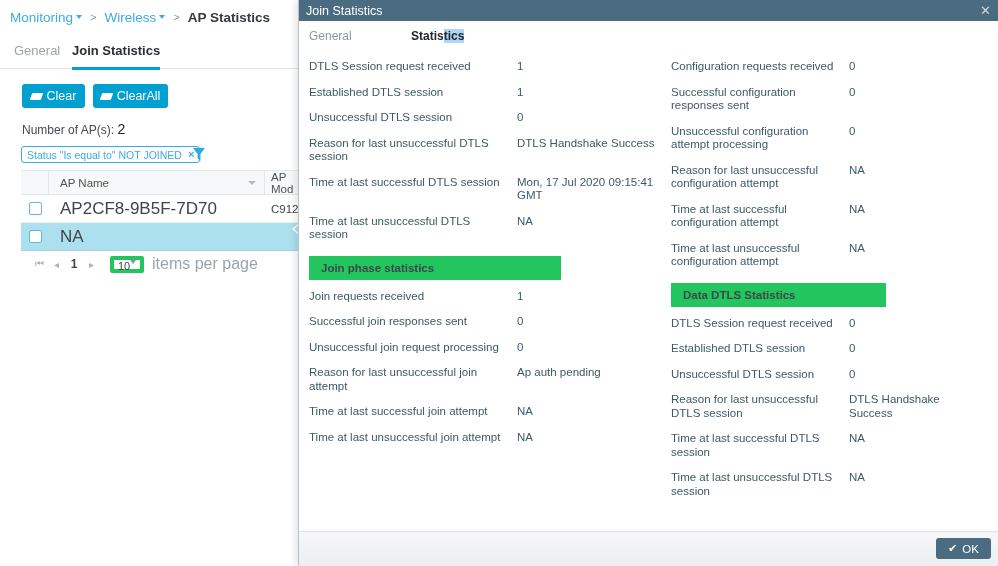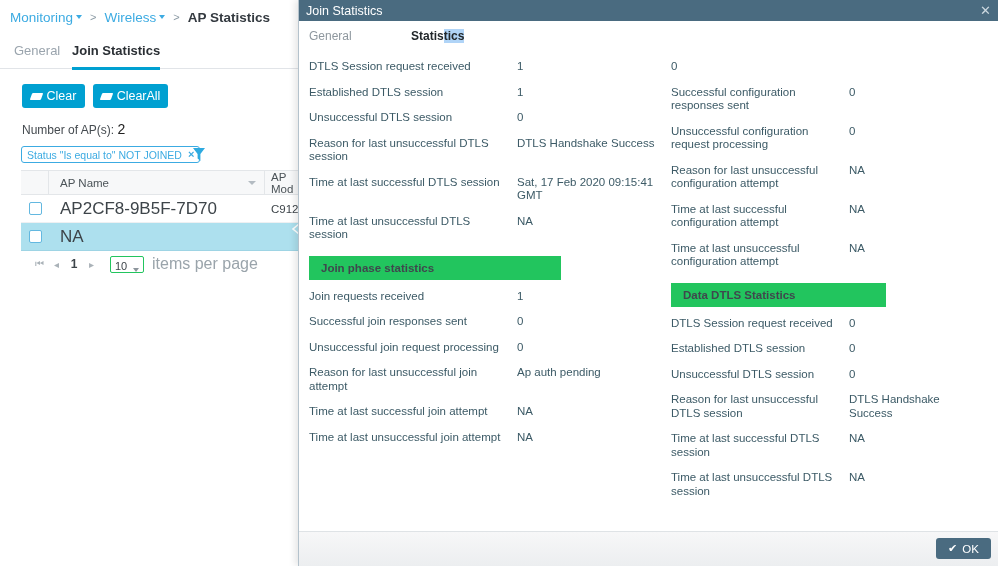--- a/index.html
+++ b/index.html
@@ -104,22 +104,22 @@
   #rowarrow{
     position:absolute;left:291px;top:217px;width:16px;height:24px;overflow:hidden;
   }
   #pager{
     height:26px;display:flex;align-items:center;gap:0px;padding-left:10px;
     box-sizing:border-box;
   }
   .pg-ico{font-size:10px;color:#aab2b8;width:17px;text-align:center;cursor:pointer;}
   .pg-num{font-size:12px;color:#3d4449;font-weight:bold;width:18px;text-align:center;cursor:pointer;}
   #pg-select{
-    margin-left:10px;width:34px;height:17px;border:1px solid #22c55e;border-radius:2px;
-    display:flex;align-items:flex-end;justify-content:space-between;padding:0 4px;
+    margin-left:10px;width:34px;height:17px;border:4px solid #22c55e;border-radius:2px;
+    display:flex;align-items:flex-start;justify-content:space-between;padding:0 4px;
     box-sizing:border-box;cursor:pointer;background:#fff;
   }
   #pg-select .v{font-size:11px;color:#3d4449;}
   #pg-select .c{width:0;height:0;border-left:3.5px solid transparent;
                 border-right:3.5px solid transparent;border-top:4px solid #8c959c;}
   #pg-label{margin-left:8px;font-size:16px;color:#9aa4ab;}
 
   
   #dialog{
     position:absolute;left:298px;top:0;width:700px;height:566px;
@@ -300,21 +300,21 @@
       <div class="stat-row">
         <div class="stat-lbl">Unsuccessful DTLS session</div>
         <div class="stat-val">0</div>
       </div>
       <div class="stat-row">
         <div class="stat-lbl">Reason for last unsuccessful DTLS session</div>
         <div class="stat-val">DTLS Handshake Success</div>
       </div>
       <div class="stat-row">
         <div class="stat-lbl">Time at last successful DTLS session</div>
-        <div class="stat-val">Sat, 17 Feb 2020 09:15:41 GMT</div>
+        <div class="stat-val">Mon, 17 Jul 2020 09:15:41 GMT</div>
       </div>
       <div class="stat-row">
         <div class="stat-lbl">Time at last unsuccessful DTLS session</div>
         <div class="stat-val">NA</div>
       </div>
 
       <div class="sec-head" id="sec-join">
         <span>Join phase statistics</span>
       </div>
 
@@ -339,28 +339,29 @@
         <div class="stat-val">NA</div>
       </div>
       <div class="stat-row">
         <div class="stat-lbl">Time at last unsuccessful join attempt</div>
         <div class="stat-val">NA</div>
       </div>
     </div>
 
     <div class="col" id="col-right">
       <div class="stat-row">
+        <div class="stat-lbl">Configuration requests received</div>
         <div class="stat-val">0</div>
       </div>
       <div class="stat-row">
         <div class="stat-lbl">Successful configuration responses sent</div>
         <div class="stat-val">0</div>
       </div>
       <div class="stat-row">
-        <div class="stat-lbl">Unsuccessful configuration request processing</div>
+        <div class="stat-lbl">Unsuccessful configuration attempt processing</div>
         <div class="stat-val">0</div>
       </div>
       <div class="stat-row">
         <div class="stat-lbl">Reason for last unsuccessful configuration attempt</div>
         <div class="stat-val">NA</div>
       </div>
       <div class="stat-row">
         <div class="stat-lbl">Time at last successful configuration attempt</div>
         <div class="stat-val">NA</div>
       </div>

